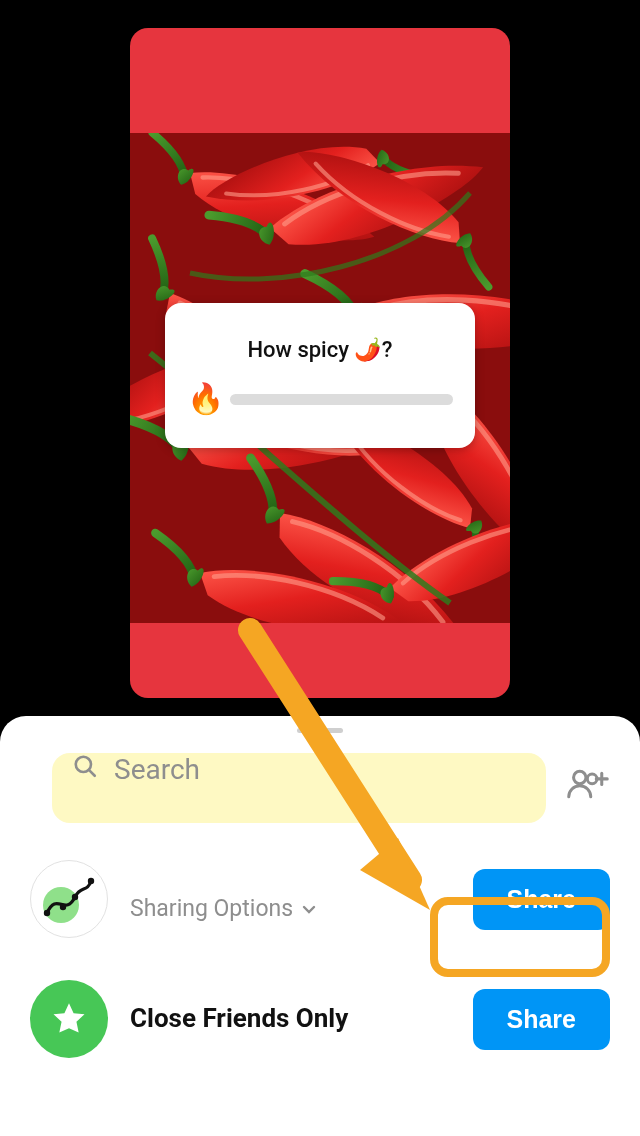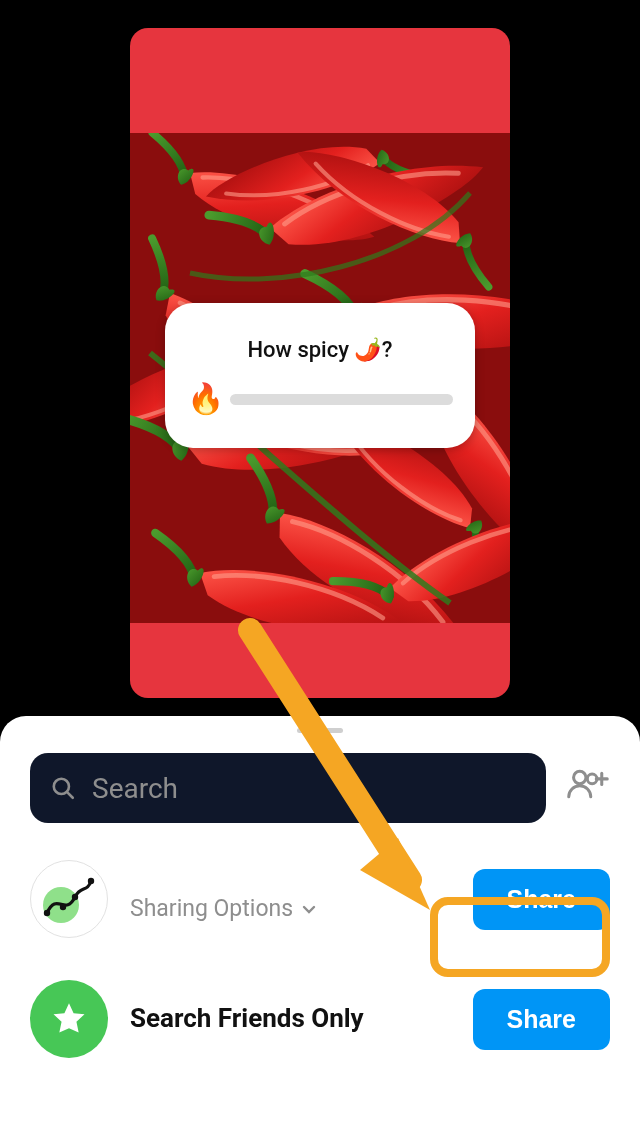--- a/index.html
+++ b/index.html
@@ -32,21 +32,21 @@
   }
   .story-image svg { display: block; }
 
   .poll-card {
     position: absolute;
     left: 35px;
     top: 275px;
     width: 310px;
     height: 145px;
     background: #fff;
-    border-radius: 28px;
+    border-radius: 16px;
     box-shadow: 0 2px 10px rgba(0,0,0,.25);
     display: flex;
     flex-direction: column;
     align-items: center;
     justify-content: center;
     padding: 18px 22px;
   }
   .poll-question {
     font-size: 22px;
     font-weight: 500;
@@ -91,28 +91,29 @@
   .search-row {
     display: flex;
     align-items: center;
     gap: 20px;
     padding: 0 30px;
     margin-bottom: 26px;
   }
   .search-field {
     flex: 1;
     height: 70px;
-    background: #0f172a;
+    background: #fef9c3;
     border-radius: 18px;
     display: flex;
-    align-items: center;
+    align-items: flex-start;
     padding: 0 20px;
     color: #8e8e8e;
     font-size: 28px;
     gap: 16px;
+    margin-left: 22px;
   }
   .search-icon { width: 26px; height: 26px; flex: none; }
   .search-placeholder { color: #8e8e8e; }
   .add-people-btn {
     width: 44px;
     height: 44px;
     color: #8e8e8e;
   }
 
   .dest-list { padding: 0 30px; }
@@ -296,21 +297,21 @@
       <button id="share-btn-0" class="share-btn">Share</button>
     </div>
 
     <div class="dest-row">
       <div class="dest-avatar avatar-cf">
         <svg viewBox="0 0 24 24" fill="#fff">
           <path d="M12 2l2.9 6.3 6.9.7-5.1 4.7 1.4 6.8L12 17.8 5.9 20.5l1.4-6.8L2.2 9l6.9-.7L12 2z"></path>
         </svg>
       </div>
       <div class="dest-text">
-        <div class="dest-title">Search Friends Only</div>
+        <div class="dest-title">Close Friends Only</div>
       </div>
       <button class="share-btn">Share</button>
     </div>
 
   </div>
 </div>
 
 <div class="highlight-ring" style="left:430px; top:897px; width:180px; height:80px;"></div>
 
 <svg class="annotation-arrow" width="640" height="1136">

